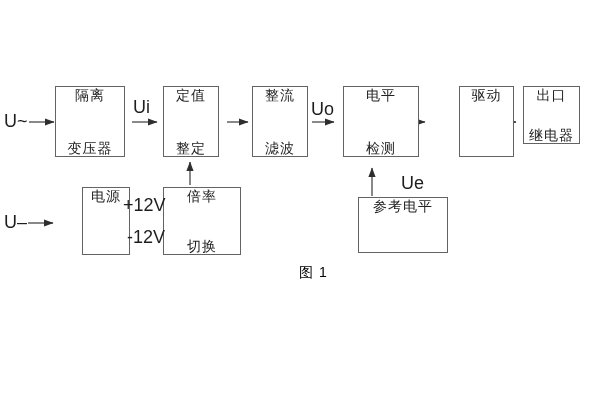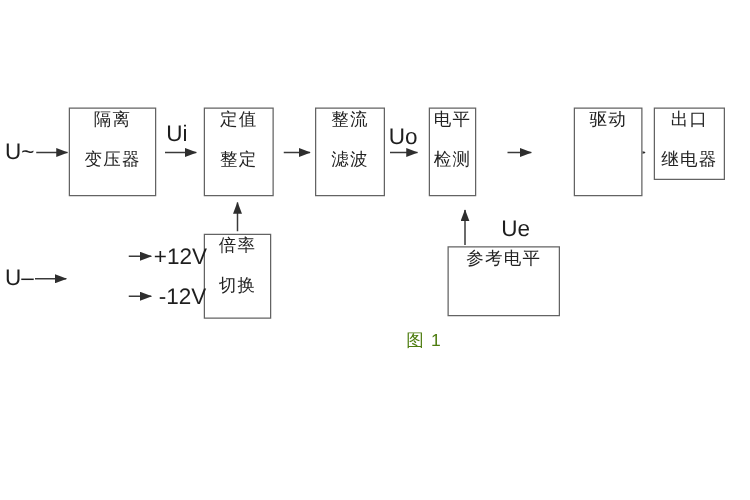--- a/index.html
+++ b/index.html
@@ -17,43 +17,42 @@
     width: 600px; height: 400px;
   }
   .box {
     position: absolute;
     box-sizing: border-box;
     border: 1px solid #636363;
     background: #ffffff;
     display: flex;
     flex-direction: column;
     align-items: center;
-    justify-content: flex-start;
+    justify-content: space-between;
     gap: 16px;
     font-size: 14px;
     line-height: 16px;
     color: #222222;
     letter-spacing: 1px;
     white-space: nowrap;
   }
   .box.single { gap: 0; margin-left: 28px; }
   .sig {
     position: absolute;
     font-size: 18px;
     line-height: 16px;
     color: #1e1e1e;
     white-space: nowrap;
   }
   .caption {
     position: absolute;
     font-size: 14px;
-    color: #4d7c0f;
+    color: #000000;
     letter-spacing: 1px;
     white-space: nowrap;
-    margin-left: 26px;
   }
 </style>
 </head>
 <body>
 
 <div class="canvas">
 
   <svg class="wires" viewBox="0 0 600 400" xmlns="http://www.w3.org/2000/svg">
     <defs>
       <marker id="ah" viewBox="0 0 8 6" markerWidth="8" markerHeight="6" refX="7.5" refY="3" orient="auto">
@@ -83,36 +82,39 @@
   <div class="box" style="left:163px;top:86px;width:56px;height:71px">
     <span>定值</span>
     <span>整定</span>
   </div>
 
   <div class="box" style="left:252px;top:86px;width:56px;height:71px">
     <span>整流</span>
     <span>滤波</span>
   </div>
 
-  <div class="box" style="left:343px;top:86px;width:38px;height:71px">
+  <div class="box" style="left:343px;top:86px;width:76px;height:71px">
     <span>电平</span>
     <span>检测</span>
   </div>
 
   <div class="box single" style="left:431px;top:86px;width:55px;height:71px">
     <span>驱动</span>
   </div>
 
   <div class="box" style="left:523px;top:86px;width:57px;height:58px">
     <span>出口</span>
     <span>继电器</span>
   </div>
 
+  <div class="box single" style="left:54px;top:187px;width:48px;height:68px">
+    <span>电源</span>
+  </div>
 
-  <div class="box" style="left:163px;top:187px;width:54px;height:68px">
+  <div class="box" style="left:163px;top:187px;width:78px;height:68px">
     <span>倍率</span>
     <span>切换</span>
   </div>
 
   <div class="box single" style="left:330px;top:197px;width:90px;height:56px">
     <span>参考电平</span>
   </div>
 
   <div class="sig" style="left:4px;top:113px">U~</div>
   <div class="sig" style="left:4px;top:214px">U–</div>

